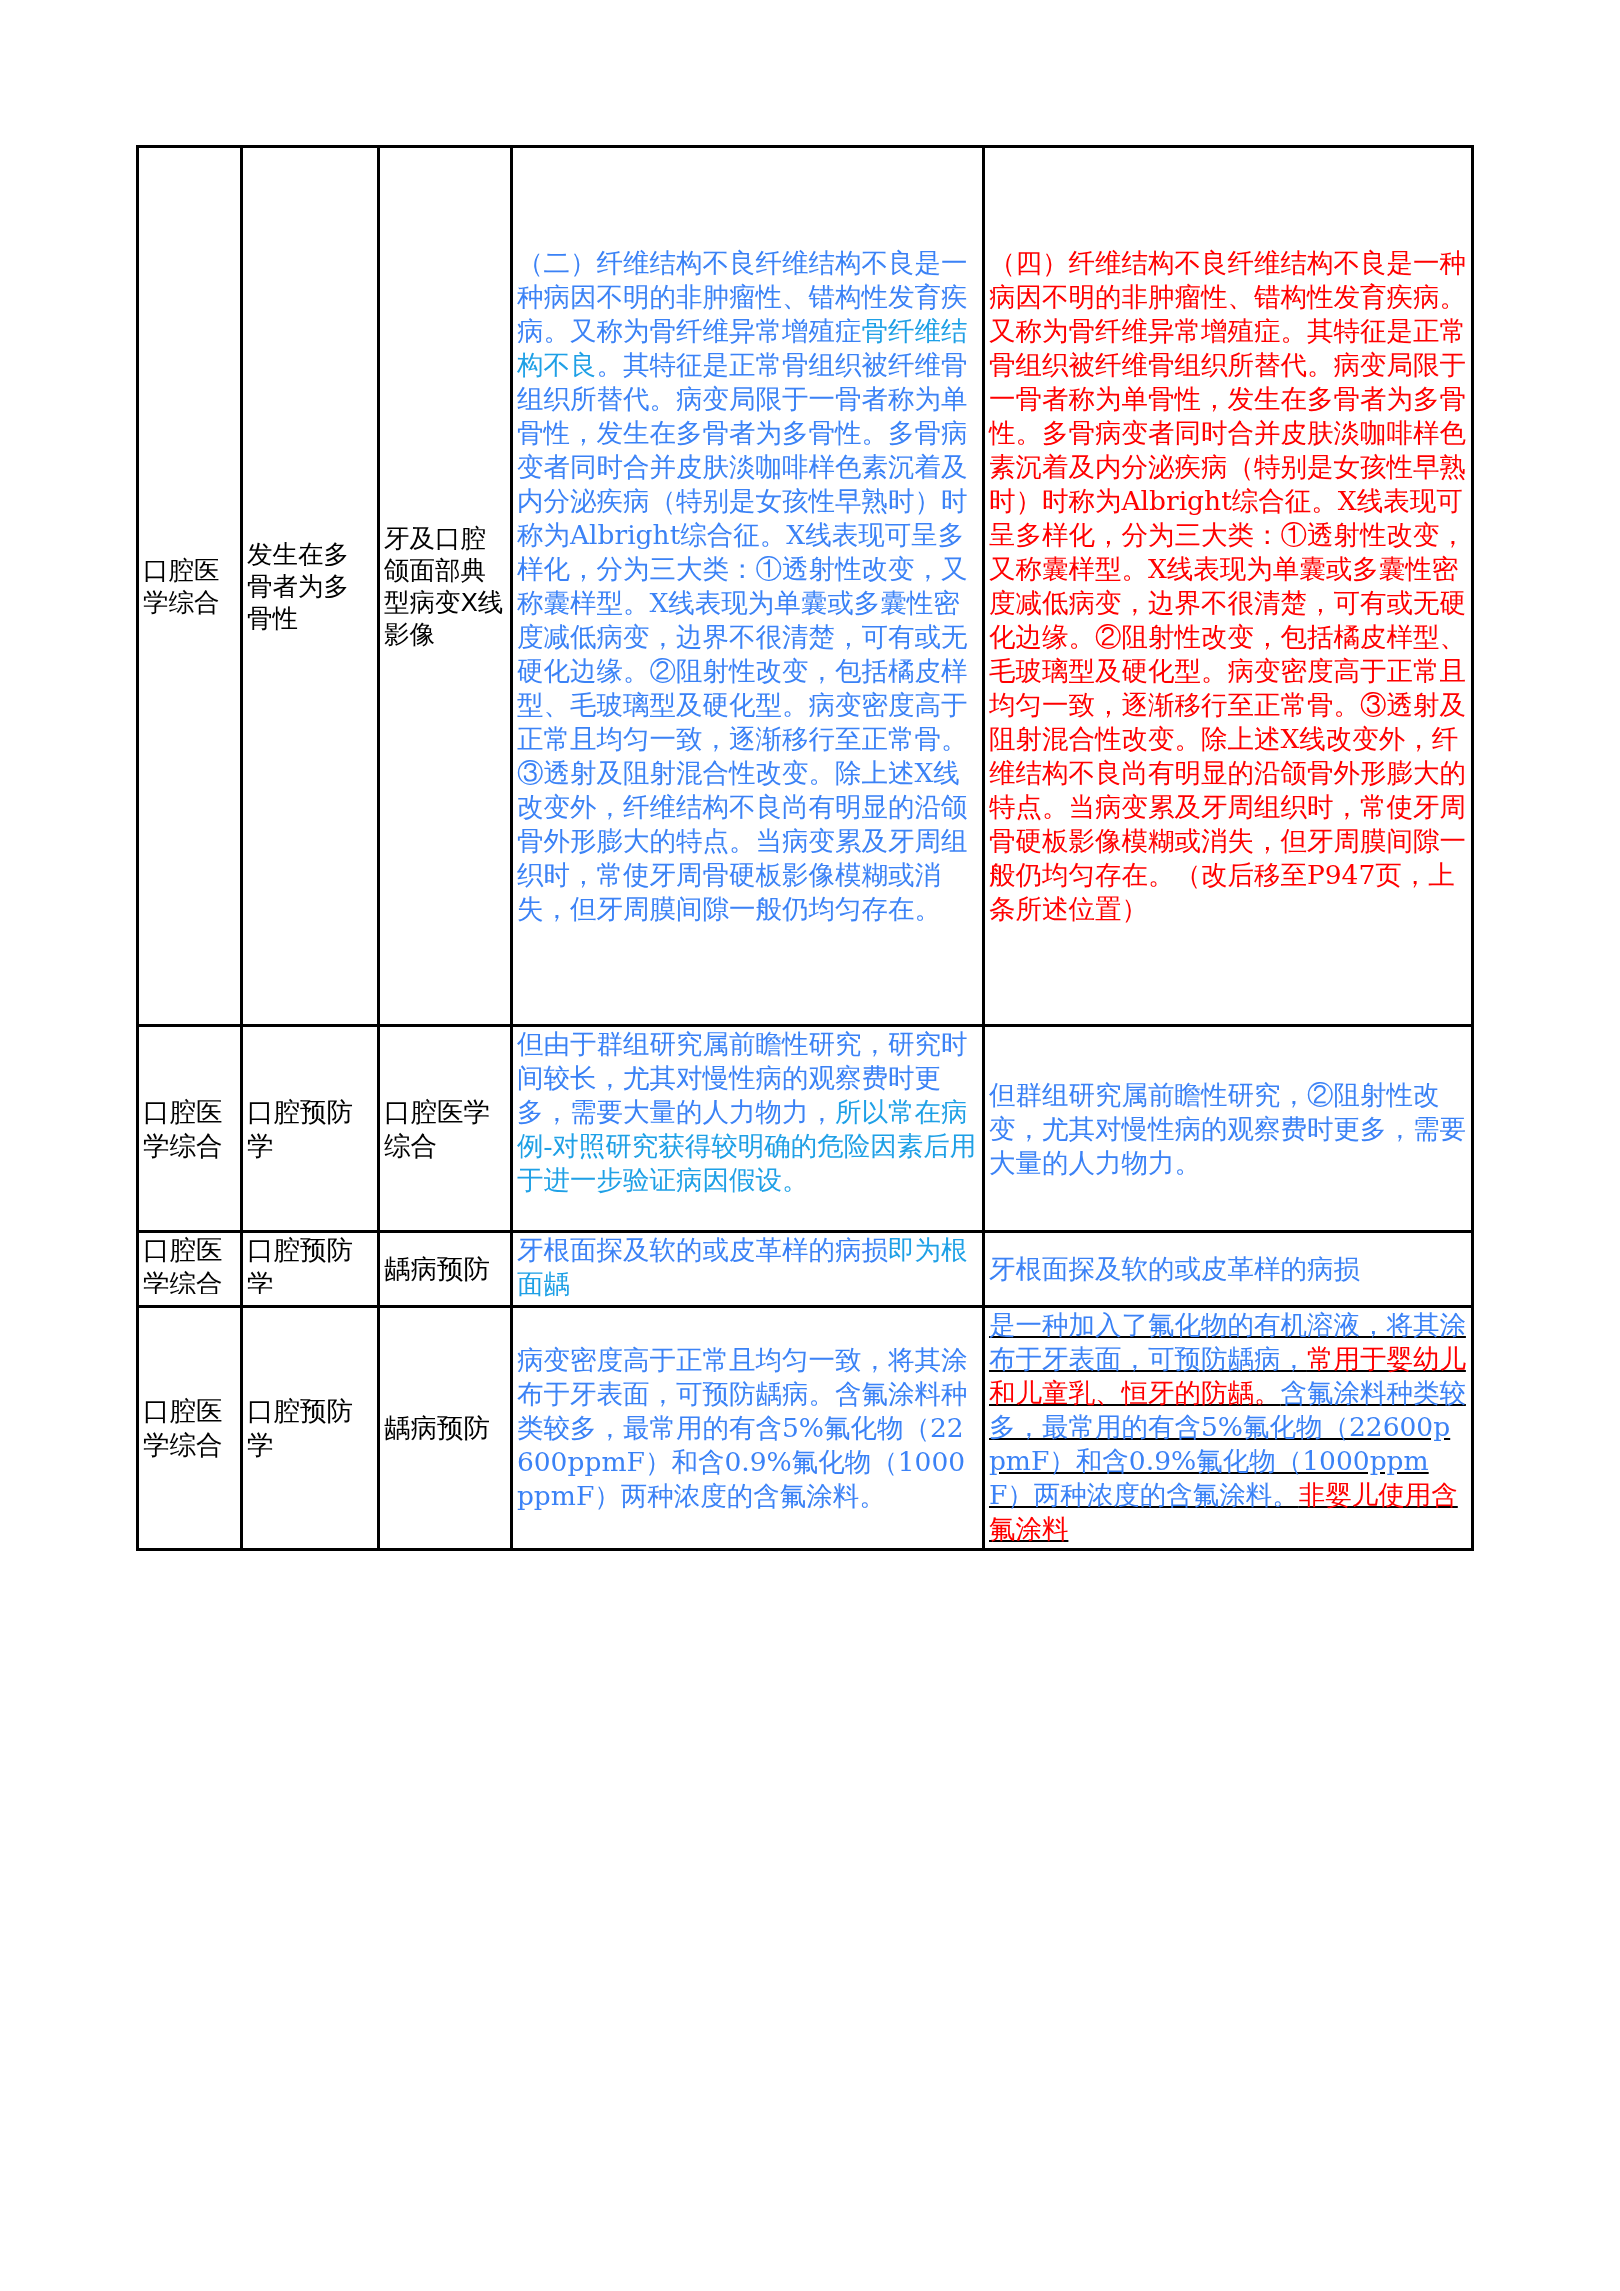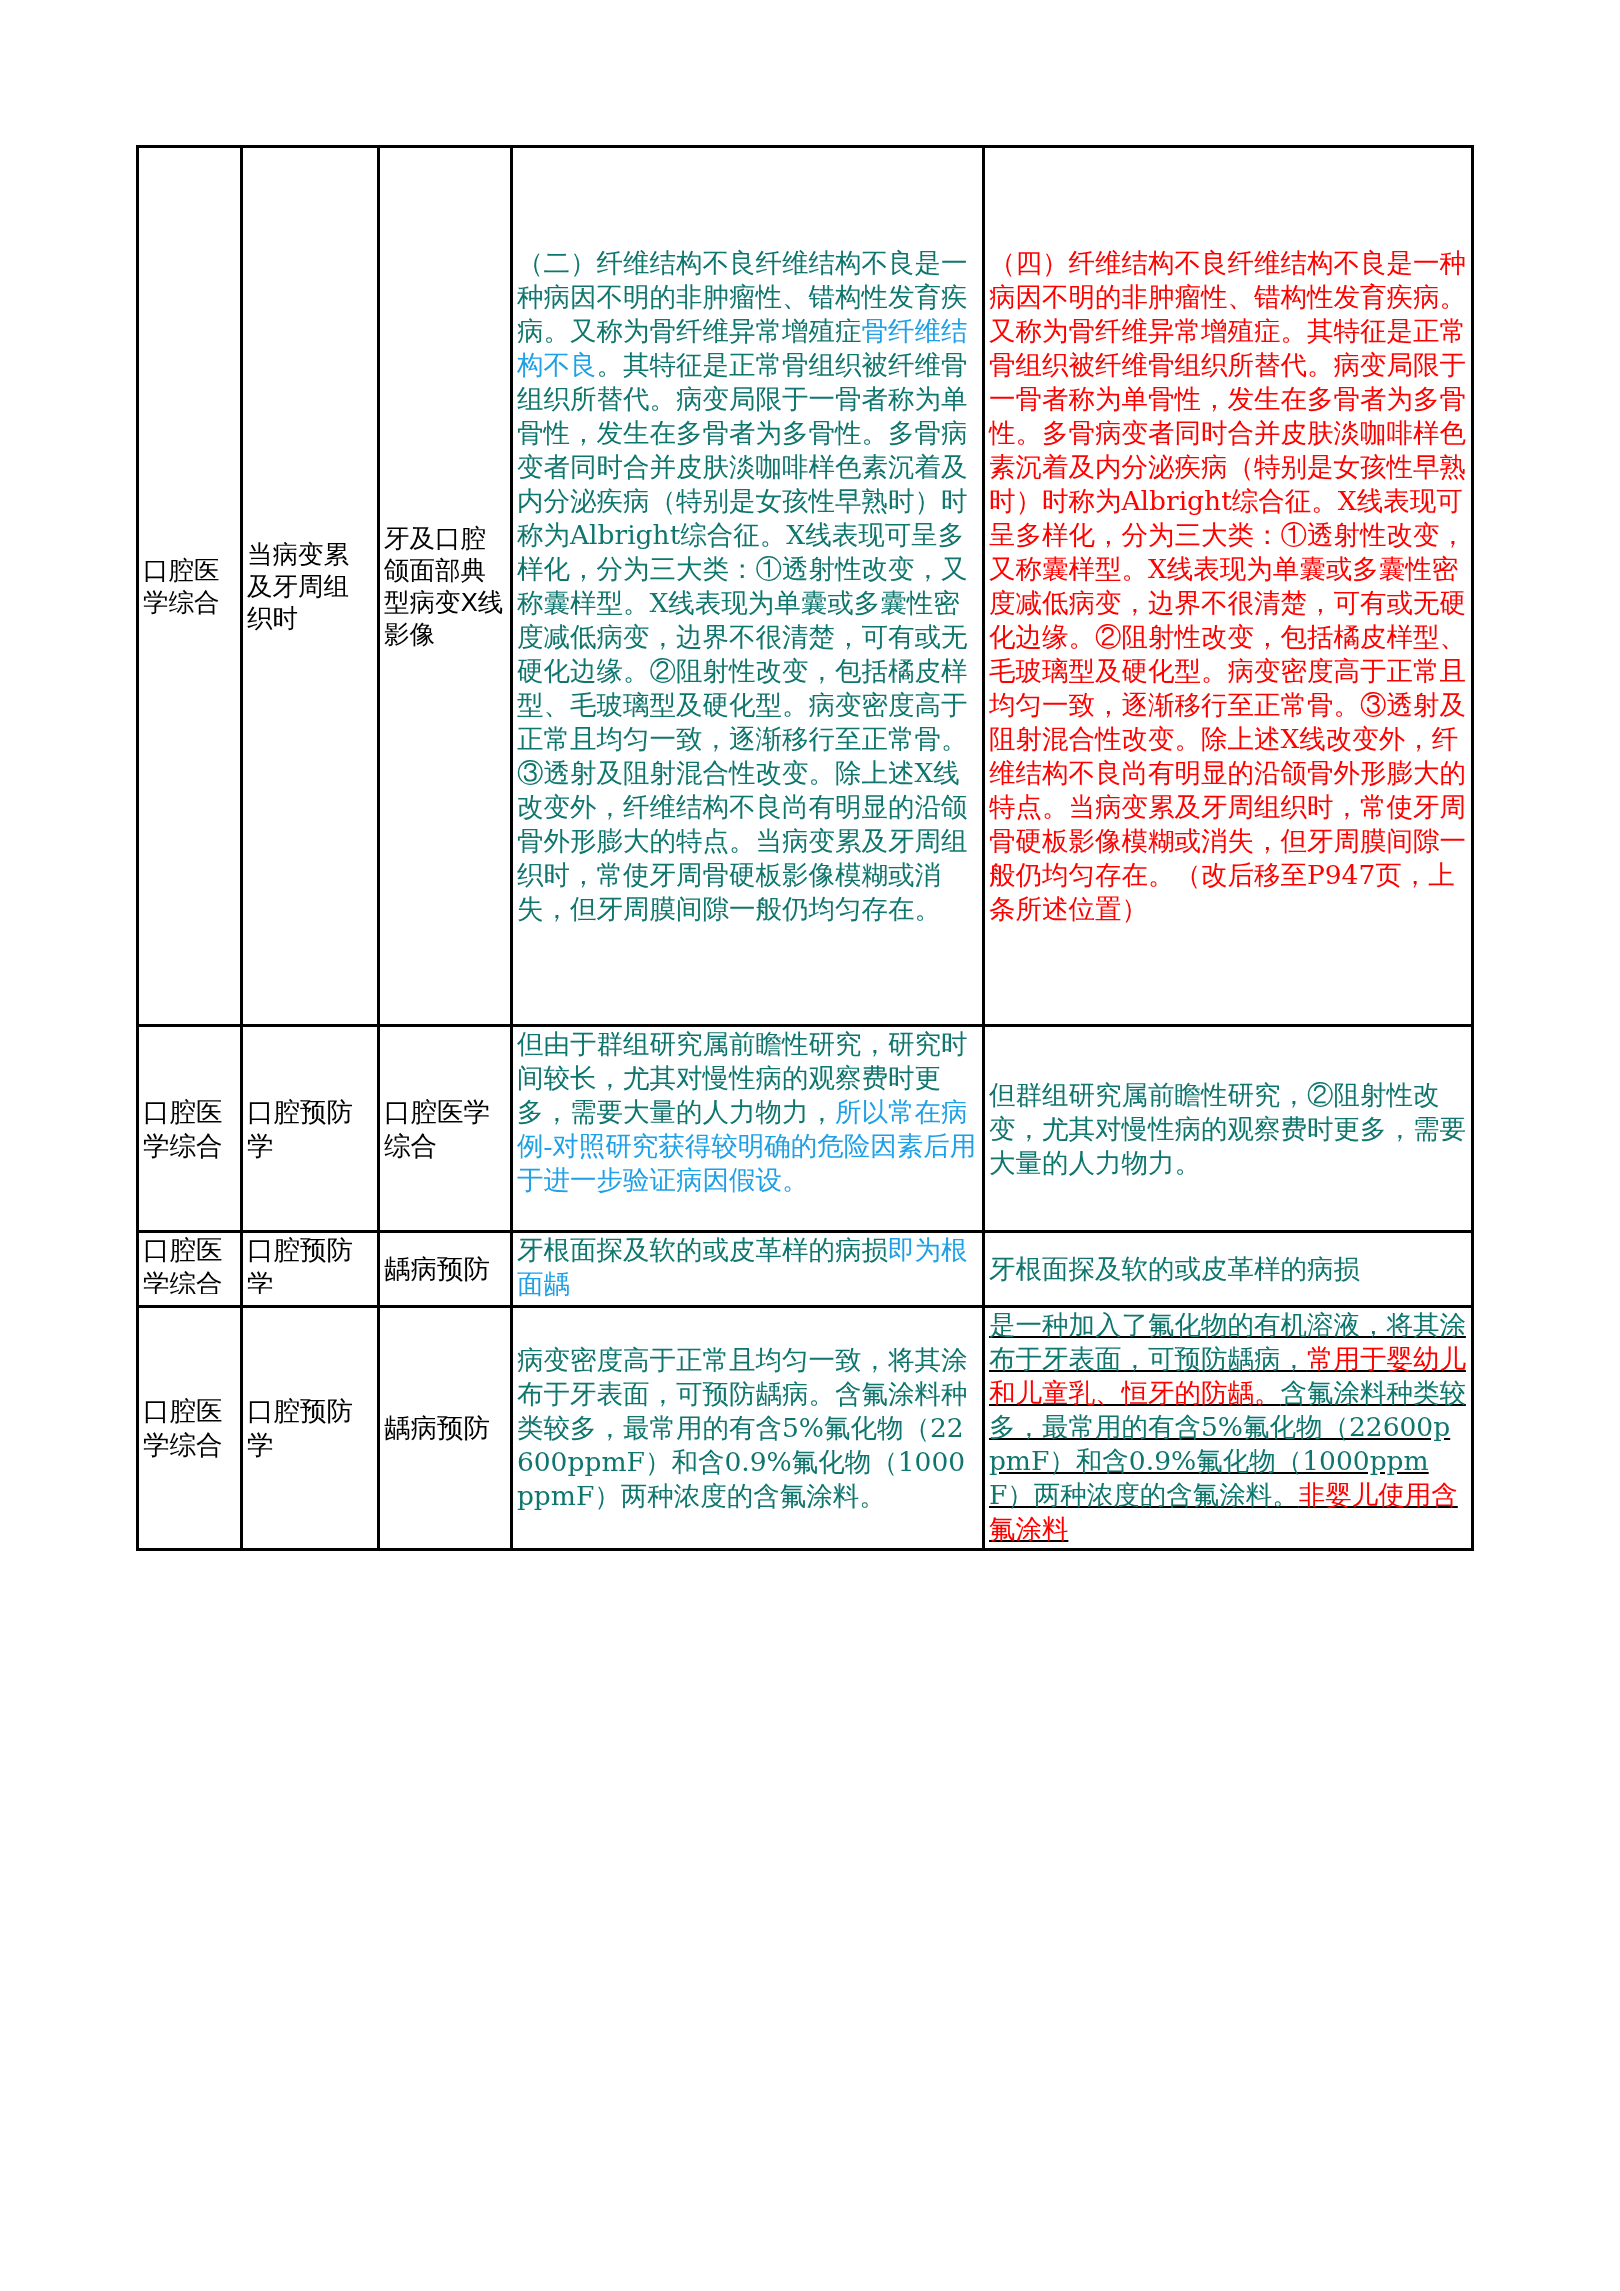--- a/index.html
+++ b/index.html
@@ -22,21 +22,21 @@
     font-size: 26.5px;
     line-height: 34px;
     overflow: hidden;
     word-break: break-all;
   }
   table.errata td.cat { font-family: "DejaVu Sans", "Liberation Sans", sans-serif; font-size: 25.5px; line-height: 32px; }
   table.errata td.txt { vertical-align: middle; }
   .clipbox { overflow: hidden; }
   .blue { color: #1EA0E6; }
   .red { color: #FF0000; }
-  .black { color: #0f766e; }
+  .black { color: #3b82f6; }
   col.c1 { width: 104px; }
   col.c2 { width: 137px; }
   col.c3 { width: 133px; }
   col.c4 { width: 472px; }
   col.c5 { width: 489px; }
   tr.r1 td { height: 876px; }
   tr.r2 td { height: 203px; }
   tr.r3 td { height: 61px; }
   tr.r4 td { height: 240px; }
 </style>
@@ -48,21 +48,21 @@
     <colgroup>
       <col class="c1">
         <col class="c2">
         <col class="c3">
         <col class="c4">
         <col class="c5">
     </colgroup>
     <tbody>
       <tr class="r1">
         <td class="cat">口腔医学综合</td>
-        <td class="cat">当病变累及牙周组织时</td>
+        <td class="cat">发生在多骨者为多骨性</td>
         <td class="cat">牙及口腔颌面部典型病变X线影像</td>
         <td class="txt">
           <span class="black">（二）纤维结构不良纤维结构不良是一种病因不明的非肿瘤性、错构性发育疾病。又称为骨纤维异常增殖症</span><span class="blue">骨纤维结构不良</span><span class="black">。其特征是正常骨组织被纤维骨组织所替代。病变局限于一骨者称为单骨性，发生在多骨者为多骨性。多骨病变者同时合并皮肤淡咖啡样色素沉着及内分泌疾病（特别是女孩性早熟时）时称为Albright综合征。X线表现可呈多样化，分为三大类：①透射性改变，又称囊样型。X线表现为单囊或多囊性密度减低病变，边界不很清楚，可有或无硬化边缘。②阻射性改变，包括橘皮样型、毛玻璃型及硬化型。病变密度高于正常且均匀一致，逐渐移行至正常骨。③透射及阻射混合性改变。除上述X线改变外，纤维结构不良尚有明显的沿颌骨外形膨大的特点。当病变累及牙周组织时，常使牙周骨硬板影像模糊或消失，但牙周膜间隙一般仍均匀存在。</span>
         </td>
         <td class="txt">
           <span class="red">（四）纤维结构不良纤维结构不良是一种病因不明的非肿瘤性、错构性发育疾病。又称为骨纤维异常增殖症。其特征是正常骨组织被纤维骨组织所替代。病变局限于一骨者称为单骨性，发生在多骨者为多骨性。多骨病变者同时合并皮肤淡咖啡样色素沉着及内分泌疾病（特别是女孩性早熟时）时称为Albright综合征。X线表现可呈多样化，分为三大类：①透射性改变，又称囊样型。X线表现为单囊或多囊性密度减低病变，边界不很清楚，可有或无硬化边缘。②阻射性改变，包括橘皮样型、毛玻璃型及硬化型。病变密度高于正常且均匀一致，逐渐移行至正常骨。③透射及阻射混合性改变。除上述X线改变外，纤维结构不良尚有明显的沿颌骨外形膨大的特点。当病变累及牙周组织时，常使牙周骨硬板影像模糊或消失，但牙周膜间隙一般仍均匀存在。（改后移至P947页，上条所述位置）</span>
         </td>
       </tr>
       <tr class="r2">
         <td>口腔医学综合</td>

